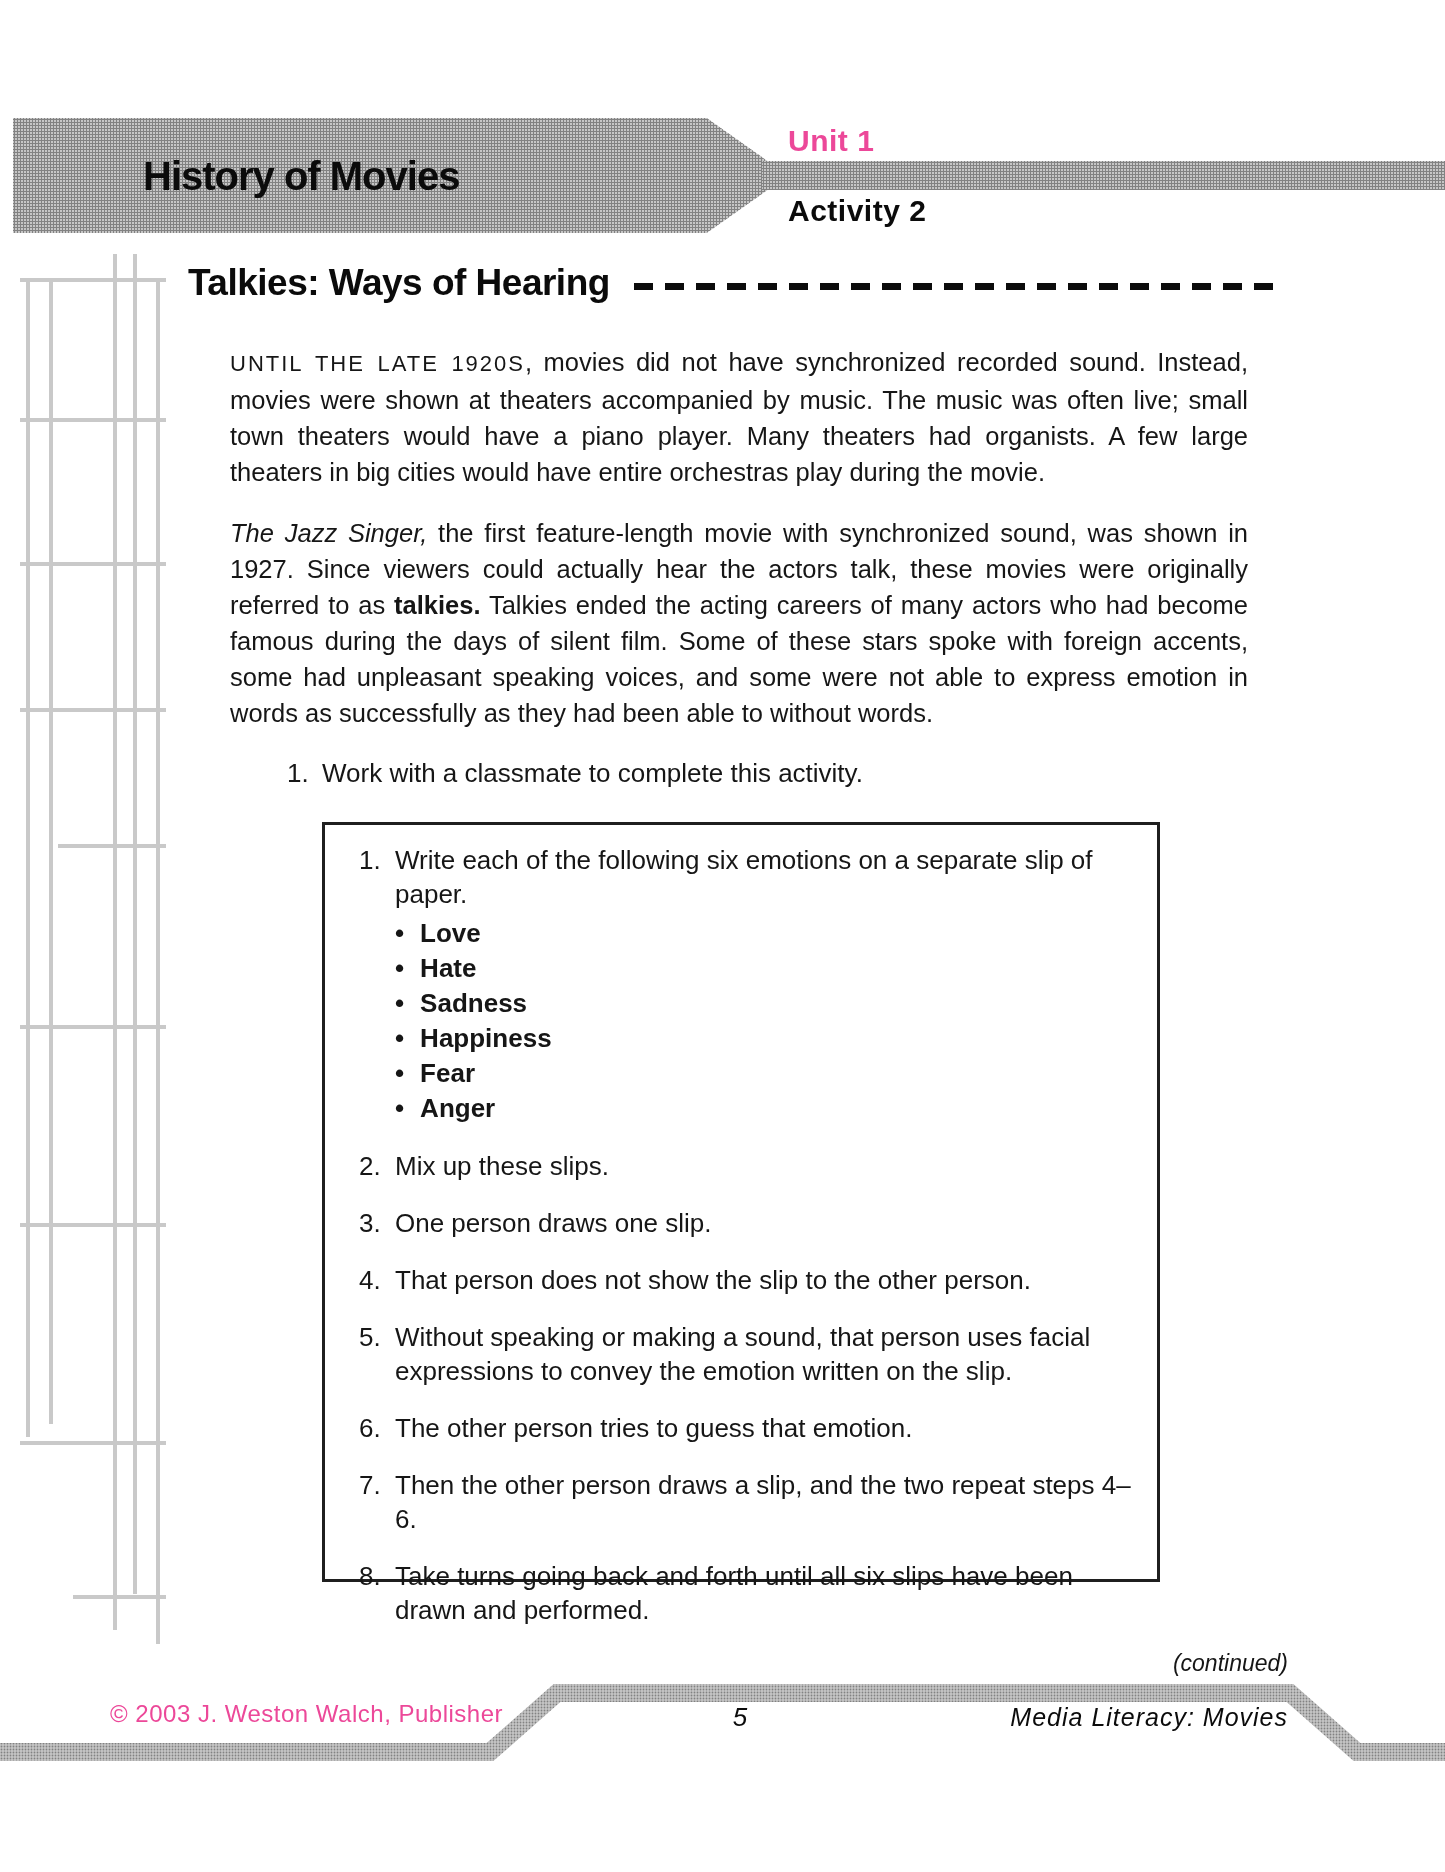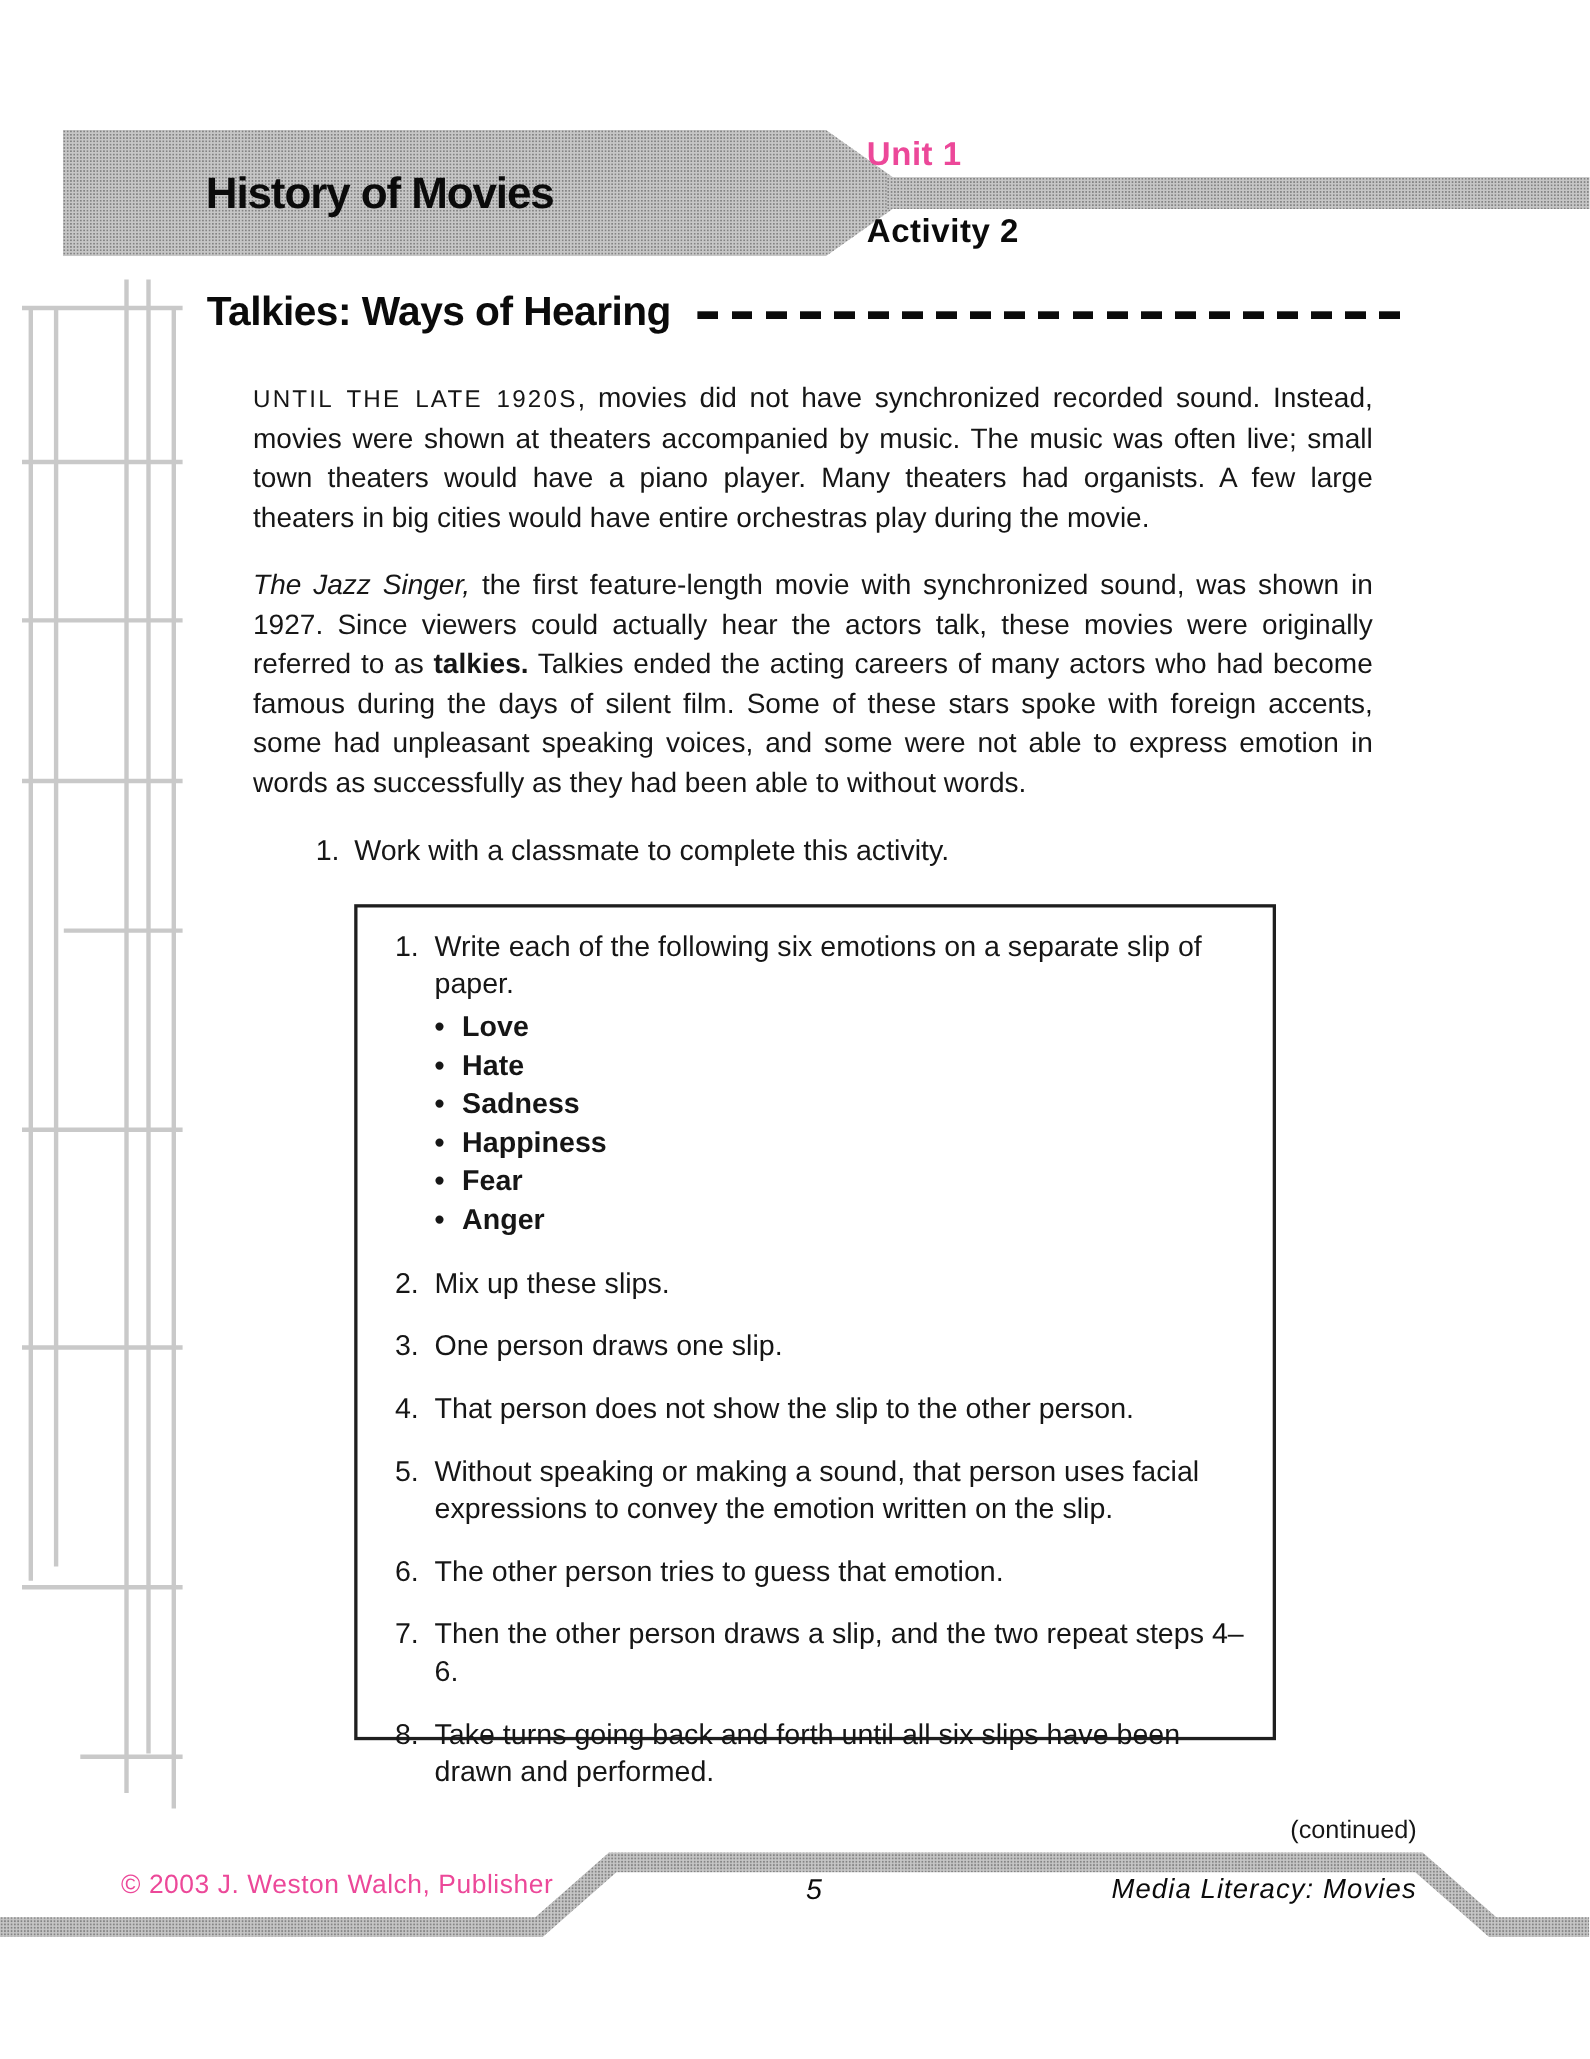--- a/index.html
+++ b/index.html
@@ -4,21 +4,20 @@
 <style>
   html,body{margin:0;padding:0;background:#ffffff;}
   body{
     width:1445px;height:1872px;position:relative;overflow:hidden;
     font-family:"Liberation Sans","DejaVu Sans",sans-serif;color:#161616;
   }
   .halftone{
     background-color:#c6c6c6;
     background-image:radial-gradient(#828282 1px,rgba(0,0,0,0) 1.15px);
     background-size:3px 3px;
-    margin-left:44px;
   }
   
   .banner{
     position:absolute;left:13px;top:118px;width:775px;height:115px;
     clip-path:polygon(0 0,89.5% 0,100% 50%,89.5% 100%,0 100%);
   }
   .banner-title{
     position:absolute;left:130px;top:36px;
     font-size:40px;font-weight:bold;letter-spacing:-1px;color:#0b0b0b;
     white-space:nowrap;
@@ -71,21 +70,21 @@
   }
   .step{display:flex;margin-bottom:23px;}
   .step .num{width:36px;flex:none;}
   .step .txt{flex:1;}
   ul.emotions{list-style:none;margin:5px 0 0 0;padding:0;}
   ul.emotions li{line-height:35px;font-weight:bold;}
   ul.emotions li::before{content:"•";margin-right:16px;}
   
   .continued{
     position:absolute;right:157px;top:1650px;
-    font-size:23px;
+    font-size:23px;font-style:italic;
   }
   .footer-band{position:absolute;left:0;top:1670px;}
   .f-copy{
     position:absolute;left:110px;top:1700px;
     font-size:24px;letter-spacing:.5px;color:#ec4899;white-space:nowrap;
   }
   .f-page{
     position:absolute;left:700px;top:1702px;width:80px;text-align:center;
     font-size:26px;font-style:italic;color:#0b0b0b;
   }

